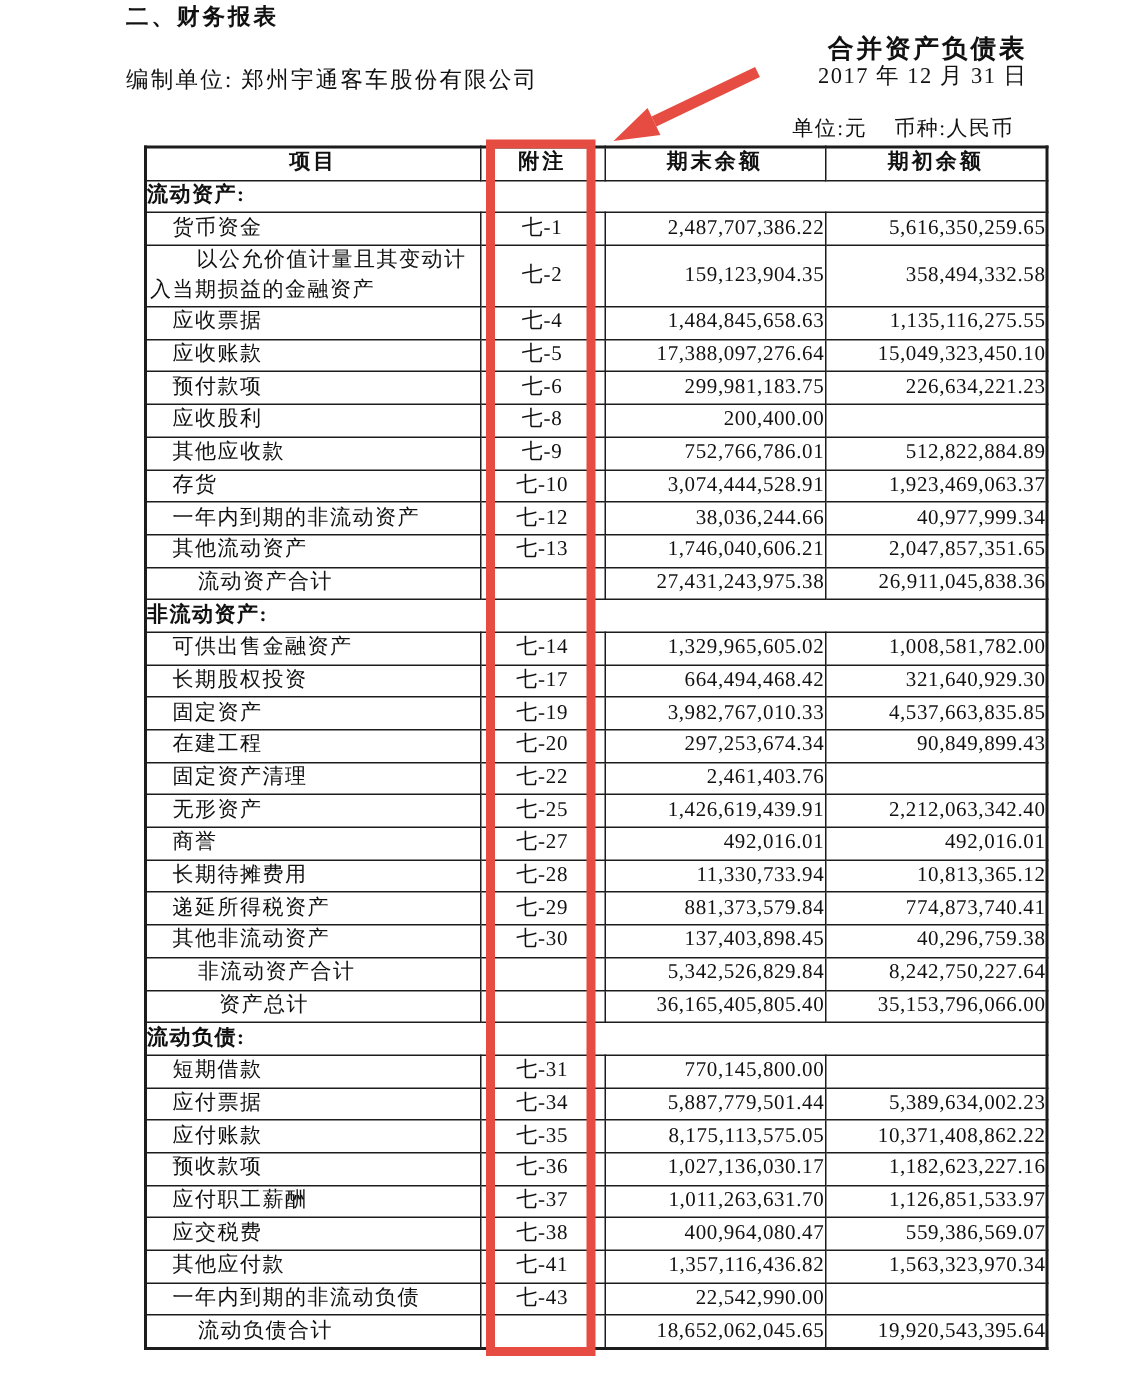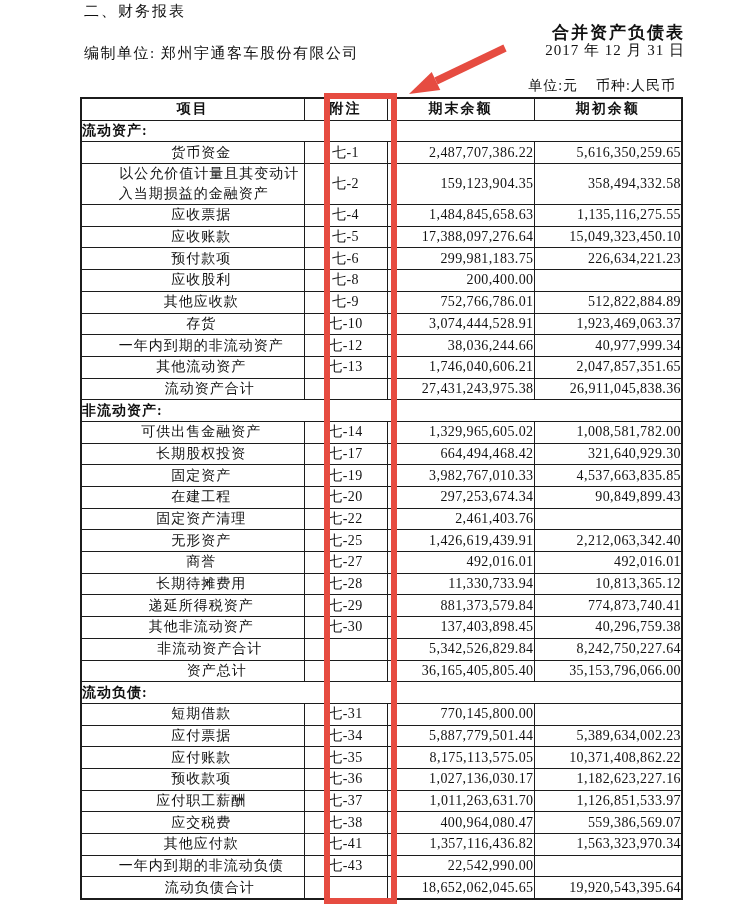--- a/index.html
+++ b/index.html
@@ -5,55 +5,55 @@
   :root { --accent: #e64c41; --ink: #111; --line: #1c1c1c; }
   html, body { margin: 0; padding: 0; background: #fff; }
   .page {
     position: relative; width: 749px; height: 915px;
     background: #fff; overflow: hidden;
     font-family: "Liberation Serif", "DejaVu Serif", serif;
     color: var(--ink);
   }
   .doc-heading {
     position: absolute; left: 84px; top: 2px;
-    font-size: 15px; font-weight: normal; letter-spacing: 2px;
+    font-size: 15px; font-weight: bold; letter-spacing: 2px;
   }
   .doc-title {
     position: absolute; left: 84px; top: 21px; width: 601px;
     text-align: right; font-size: 17px; font-weight: bold; letter-spacing: 2px;
   }
   .doc-date {
     position: absolute; left: 84px; top: 41px; width: 601px;
     text-align: right; font-size: 15px; letter-spacing: 1px;
   }
   .doc-prepared {
     position: absolute; left: 84px; top: 44px;
     font-size: 15px; letter-spacing: 1.5px;
   }
   .doc-unit {
     position: absolute; left: 84px; top: 77px; width: 601px;
     text-align: right; padding-right: 9px; box-sizing: border-box;
     font-size: 14px; letter-spacing: 1px; white-space: pre;
   }
   table.sheet {
-    position: absolute; left: 80px; top: 97px; width: 601px;
+    position: absolute; left: 96px; top: 97px; width: 601px;
     border-collapse: collapse; table-layout: fixed;
     border: 2px solid var(--line);
   }
   table.sheet td {
     border: 1px solid var(--line);
     padding: 0; vertical-align: middle;
     font-size: 14px; line-height: 20px; height: 20.7px;
     overflow: hidden;
   }
   td.hcell {
     height: 24.7px; text-align: center;
     font-size: 15px; font-weight: bold; letter-spacing: 2px;
   }
-  td.label { text-align: center; letter-spacing: 1px; }
+  td.label { text-align: left; letter-spacing: 1px; }
   td.label.item     { padding-left: 17px; }
   td.label.subtotal { padding-left: 34px; }
   td.label.total    { padding-left: 48px; }
   td.label.wrap     { padding-left: 2px; text-indent: 31px; margin-top: 34px; }
   td.section-label  { font-weight: bold; padding-left: 2px; letter-spacing: 1px; margin-left: 12px; }
   td.note { text-align: center; letter-spacing: 0.5px; }
   td.amt  { text-align: right; padding-right: 9px; letter-spacing: 0.4px; }
   .redbox {
     position: absolute; left: 324px; top: 93px; width: 73px; height: 818px;
     border: 6px solid var(--accent); box-sizing: border-box;

